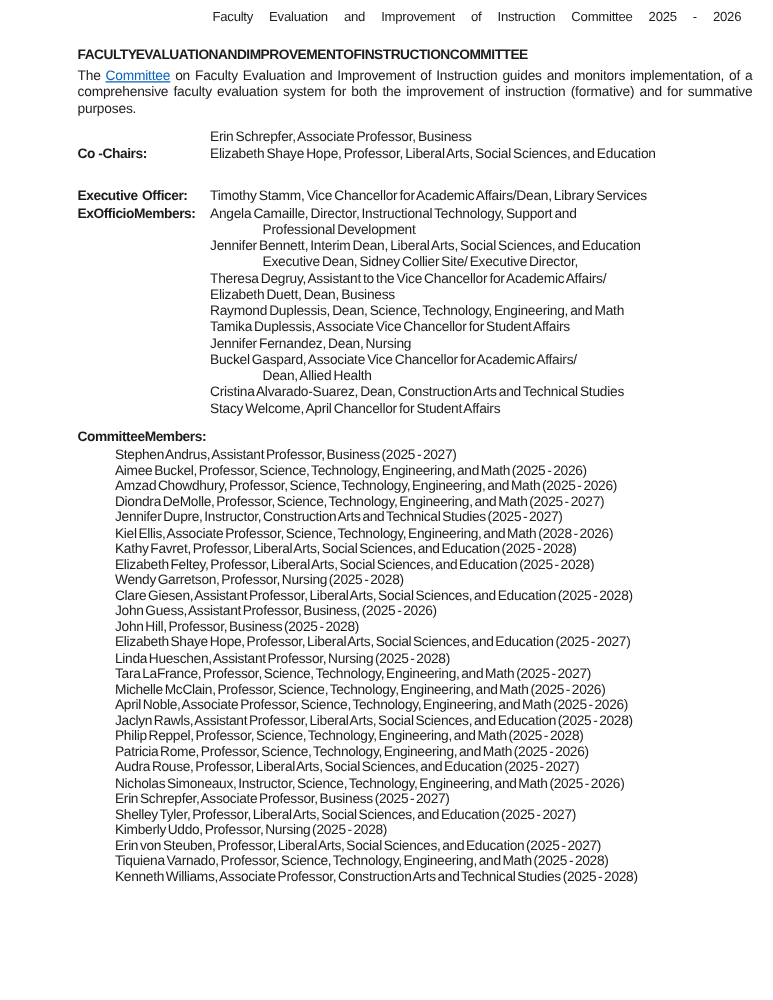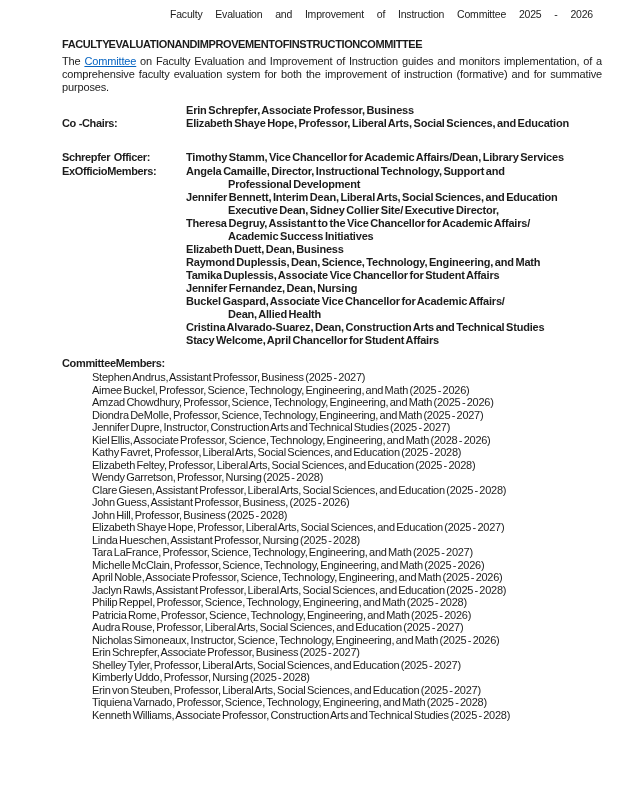--- a/index.html
+++ b/index.html
@@ -34,21 +34,21 @@
   }
   .row.co-chairs{margin-top:10px;align-items:flex-end;}
   .row.exec{margin-top:21px;}
   .row.exofficio{margin-top:1px;}
   .label{
     width:88px;flex-shrink:0;
     display:flex;justify-content:space-between;
     font-weight:bold;letter-spacing:-0.35px;white-space:nowrap;
   }
   .label.single{display:block;}
-  .values{margin-left:36px;font-weight:bold;}
+  .values{margin-left:18px;}
   .vline{letter-spacing:-0.2px;word-spacing:-1.2px;white-space:nowrap;}
   .vline.indent{padding-left:42px;}
 
   .cm-label{
     margin:10px 0 0 62px;width:88px;
     display:flex;justify-content:space-between;
     font-weight:bold;font-size:11px;line-height:13px;letter-spacing:-0.35px;
   }
   .members{margin:1px 0 10px 92px;font-size:11px;line-height:12.5px;}
   .member{letter-spacing:-0.25px;word-spacing:-1.4px;white-space:nowrap;}
@@ -85,41 +85,40 @@
   <div class="row co-chairs">
     <div class="label single">Co -Chairs:</div>
     <div class="values">
         <div class="vline">Erin Schrepfer, Associate Professor, Business</div>
         <div class="vline">Elizabeth Shaye Hope, Professor, Liberal Arts, Social Sciences, and Education</div>
       </div>
   </div>
 
   <div class="row exec">
     <div class="label">
-        <span>Schrepfer</span>
+        <span>Executive</span>
         <span>Officer:</span>
       </div>
     <div class="values">
         <div class="vline">Timothy Stamm, Vice Chancellor for Academic Affairs/Dean, Library Services</div>
       </div>
   </div>
 
   <div class="row exofficio">
     <div class="label">
         <span>Ex</span>
         <span>Officio</span>
         <span>Members:</span>
       </div>
     <div class="values">
         <div class="vline">Angela Camaille, Director, Instructional Technology, Support and</div>
         <div class="vline indent">Professional Development</div>
         <div class="vline">Jennifer Bennett, Interim Dean, Liberal Arts, Social Sciences, and Education</div>
         <div class="vline indent">Executive Dean, Sidney Collier Site/ Executive Director,</div>
         <div class="vline">Theresa Degruy, Assistant to the Vice Chancellor for Academic Affairs/</div>
-        <div class="vline indent">Academic Success Initiatives</div>
         <div class="vline">Elizabeth Duett, Dean, Business</div>
         <div class="vline">Raymond Duplessis, Dean, Science, Technology, Engineering, and Math</div>
         <div class="vline">Tamika Duplessis, Associate Vice Chancellor for Student Affairs</div>
         <div class="vline">Jennifer Fernandez, Dean, Nursing</div>
         <div class="vline">Buckel Gaspard, Associate Vice Chancellor for Academic Affairs/</div>
         <div class="vline indent">Dean,  Allied Health</div>
         <div class="vline">Cristina Alvarado-Suarez, Dean, Construction Arts and Technical Studies</div>
         <div class="vline">Stacy Welcome, April Chancellor for Student Affairs</div>
       </div>
   </div>

